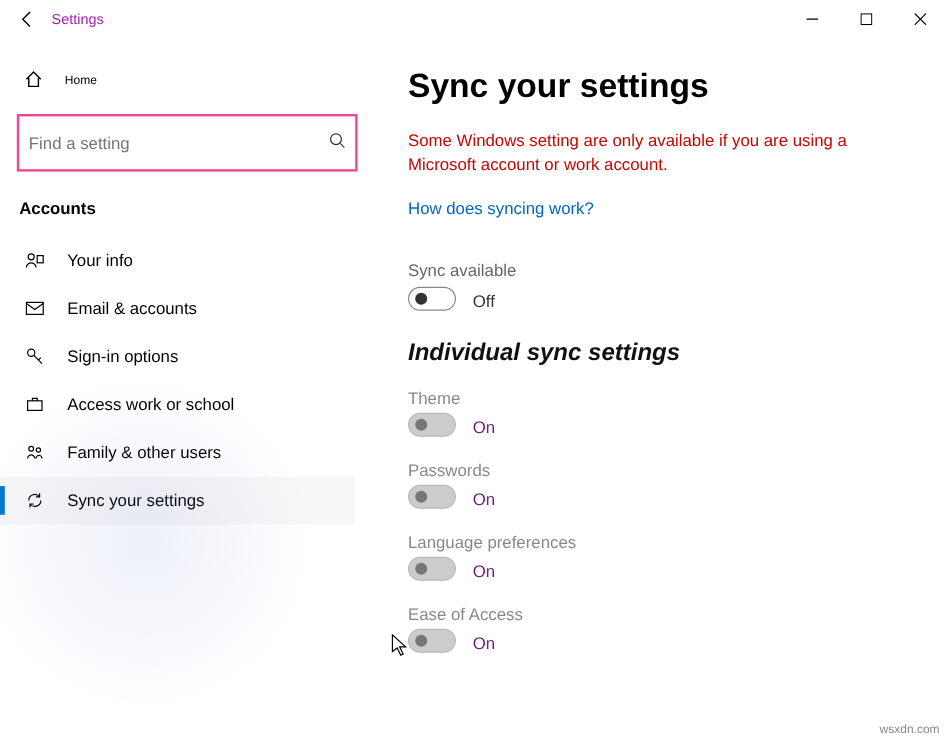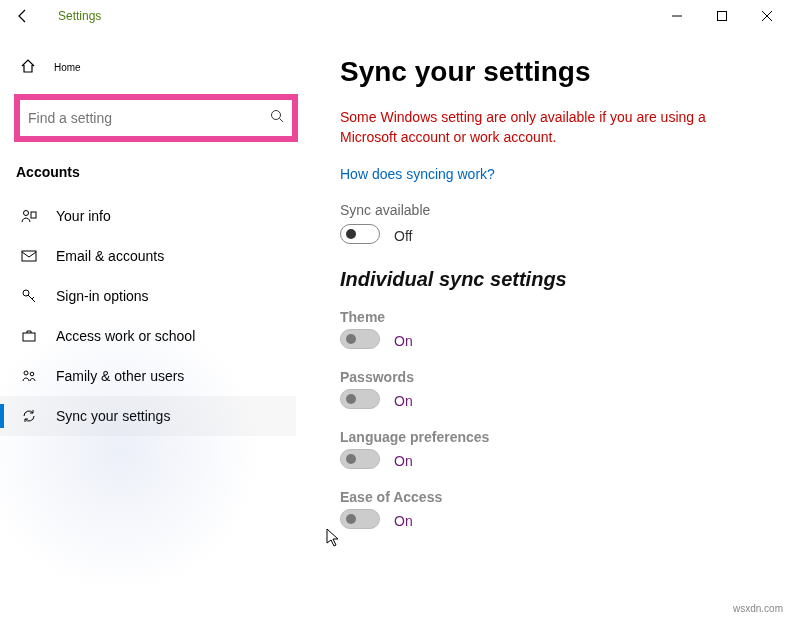--- a/index.html
+++ b/index.html
@@ -1,52 +1,52 @@
 <!DOCTYPE html>
 <html><head>
 <meta charset="utf-8">
 <style>
 * { box-sizing: border-box; margin: 0; padding: 0; font-family: "Segoe UI", Arial, sans-serif; }
 body { width: 789px; height: 618px; background: #fff; overflow: hidden; position: relative; }
 
 .titlebar { height: 32px; display: flex; align-items: center; padding-left: 14px; }
 .titlebar .back { width: 18px; display: flex; align-items: center; justify-content: center; cursor: pointer; color: #000; }
-.titlebar .title { font-size: 12px; margin-left: 26px; color: #4d7c0f; }
+.titlebar .title { font-size: 12px; margin-left: 11px; color: #a21caf; }
 .titlebar .winbtns { margin-left: auto; display: flex; }
 .titlebar .winbtn { width: 45px; height: 32px; display: flex; align-items: center; justify-content: center; cursor: pointer; }
 
 .layout { display: flex; height: calc(100% - 32px); }
 .sidebar { width: 310px; padding: 18px 14px 0 14px; position: relative; }
 .home-row { display: flex; align-items: center; gap: 18px; padding: 8px 4px 8px 6px; cursor: pointer; font-size: 10px; }
-.searchbox { margin-top: 10px; width: 284px; height: 48px; border: 6px solid #ec4899; display: flex; align-items: center; padding: 12px 8px; }
+.searchbox { margin-top: 10px; width: 284px; height: 48px; border: 2px solid #ec4899; display: flex; align-items: center; padding: 12px 8px; }
 .searchbox input { flex: 1; border: none; outline: none; font-size: 14px; background: transparent; }
 .searchbox .sicon { color: #333; }
 .category { font-weight: 600; font-size: 14px; margin: 22px 0 16px 2px; }
 .navlist { list-style: none; margin-left: -14px; }
 .navlist li { display: flex; align-items: center; gap: 18px; padding: 12px 0 12px 20px; font-size: 14px; cursor: pointer; position: relative; }
 .navlist li .icon { width: 18px; display: flex; justify-content: center; color: #222; }
 .navlist li.active::before { content: ""; position: absolute; left: 0; top: 8px; bottom: 8px; width: 4px; background: #0078d4; }
 .navlist li.active { background: rgba(0,0,0,0.03); }
 .sidebar::after { content:""; position:absolute; top:100px; bottom:0; left:0; right:0; pointer-events:none;
   background: radial-gradient(200px 200px at 120px 320px, rgba(100,130,200,0.12), transparent 70%); }
 
 .main { flex: 1; padding: 24px 30px 0 30px; overflow: hidden; }
 .main h1 { font-size: 28px; font-weight: 600; margin-bottom: 20px; }
 .warning { color: #c50500; font-size: 14px; line-height: 1.4; margin-bottom: 18px; max-width: 400px; }
-.link { color: #0067c0; font-size: 14px; cursor: pointer; display: inline-block; margin-bottom: 20px; }
+.link { color: #0067c0; font-size: 14px; cursor: pointer; display: inline-block; margin-bottom: 36px; }
 .subhead { color: #666; font-size: 14px; margin-bottom: 6px; }
 .section-title { font-size: 20px; font-weight: 600; margin: 24px 0 18px 0; color: #111; font-style: italic; }
 .toggle-row { display: flex; align-items: flex-end; gap: 14px; margin-bottom: 20px; }
 .toggle { width: 40px; height: 20px; border-radius: 10px; border: 1px solid #888; position: relative; cursor: pointer; background: #fff; }
 .toggle .knob { width: 10px; height: 10px; border-radius: 50%; background: #333; position: absolute; top: 4px; left: 5px; }
 .toggle.disabled { background: #ccc; border-color: #bbb; cursor: default; }
 .toggle.disabled .knob { background: #777; }
 .toggle-label { font-size: 14px; color: #333; }
 .toggle-label.disabled { color: #701a75; }
-.item-label { font-size: 14px; color: #888; margin-bottom: 4px; font-weight: bold; }
+.item-label { font-size: 14px; color: #888; margin-bottom: 4px; }
 .setting-block { margin-bottom: 12px; }
 .watermark { position: absolute; right: 6px; bottom: 4px; font-size: 10px; color: #888; }
 .cursor { position: absolute; left: 326px; top: 528px; pointer-events:none; }
 </style>
 </head>
 <body>
 
 <div class="titlebar">
   <div class="back">
     <svg width="16" height="16" viewBox="0 0 16 16">

